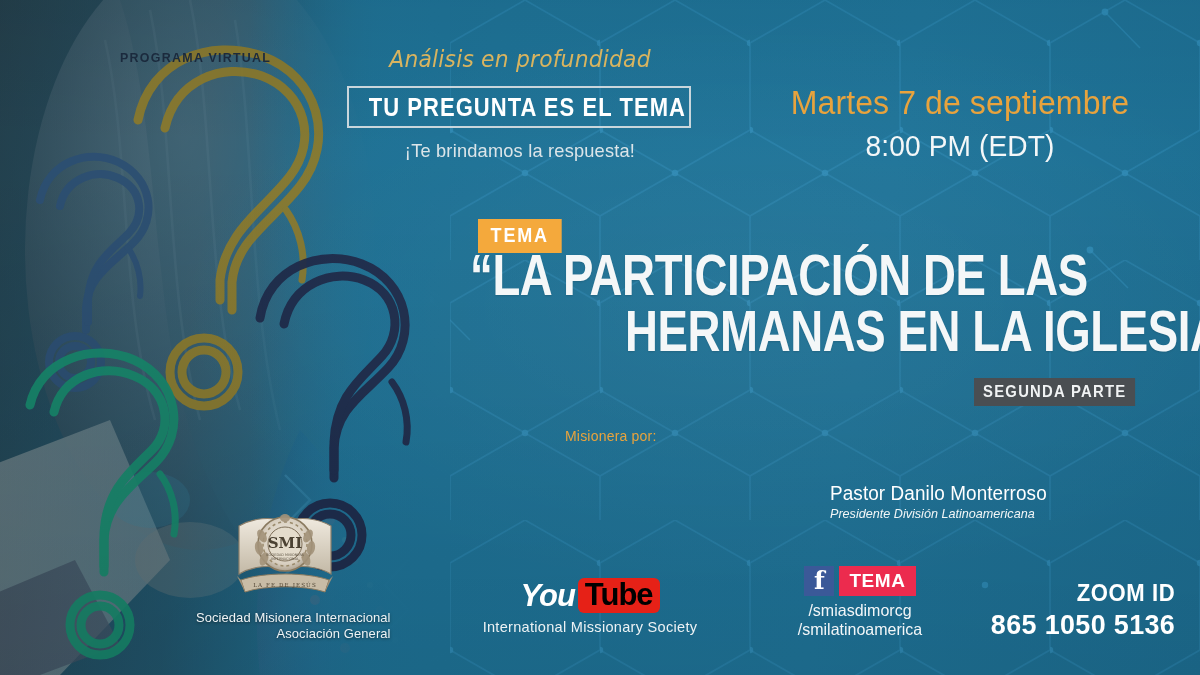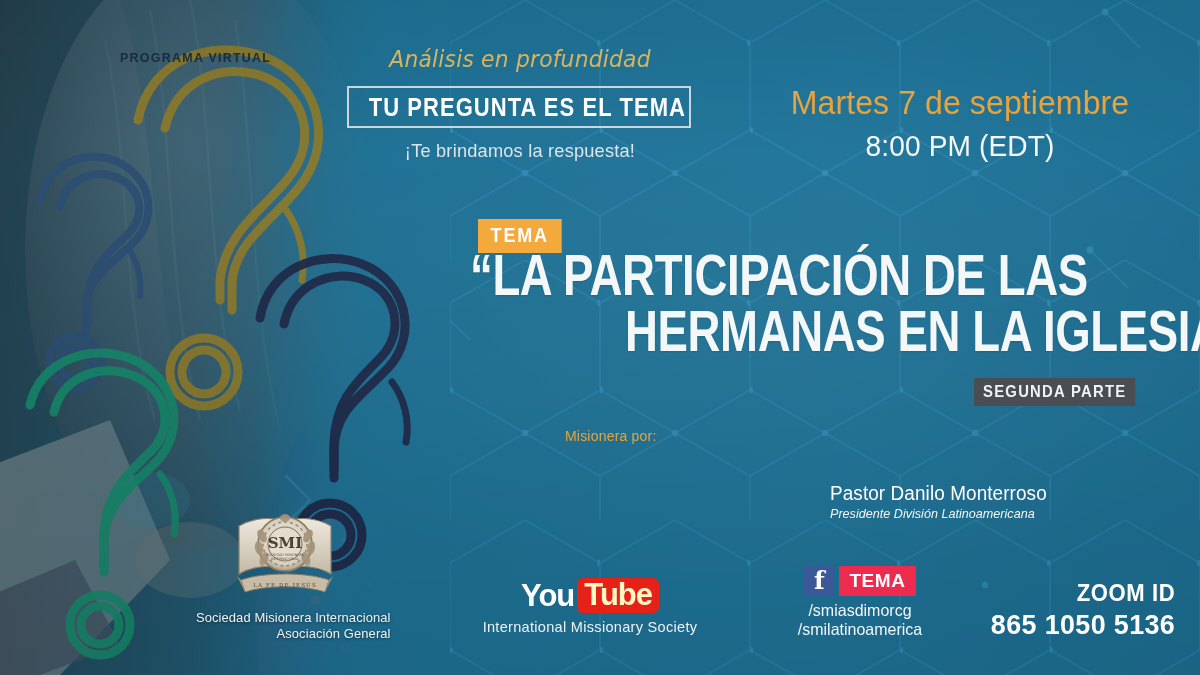--- a/index.html
+++ b/index.html
@@ -272,24 +272,24 @@
     text-align: center;
   }
   .yt-logo {
     display: inline-flex;
     align-items: center;
     font-size: 31px;
     font-weight: bold;
     letter-spacing: -1px;
     line-height: 1;
   }
-  .yt-you { color: #FFFFFF; padding-right: 3px; }
+  .yt-you { color: #FFFFFF; padding-right: 3px; font-style: italic; }
   .yt-tube {
     background: #E62117;
-    color: #fef9c3;
+    color: #000000;
     border-radius: 6px;
     padding: 1px 7px 3px 7px;
   }
   .yt-caption {
     margin-top: 5px;
     font-size: 15px;
     color: #EDF2F4;
     letter-spacing: 0.3px;
     transform: scaleX(0.97);
   }

